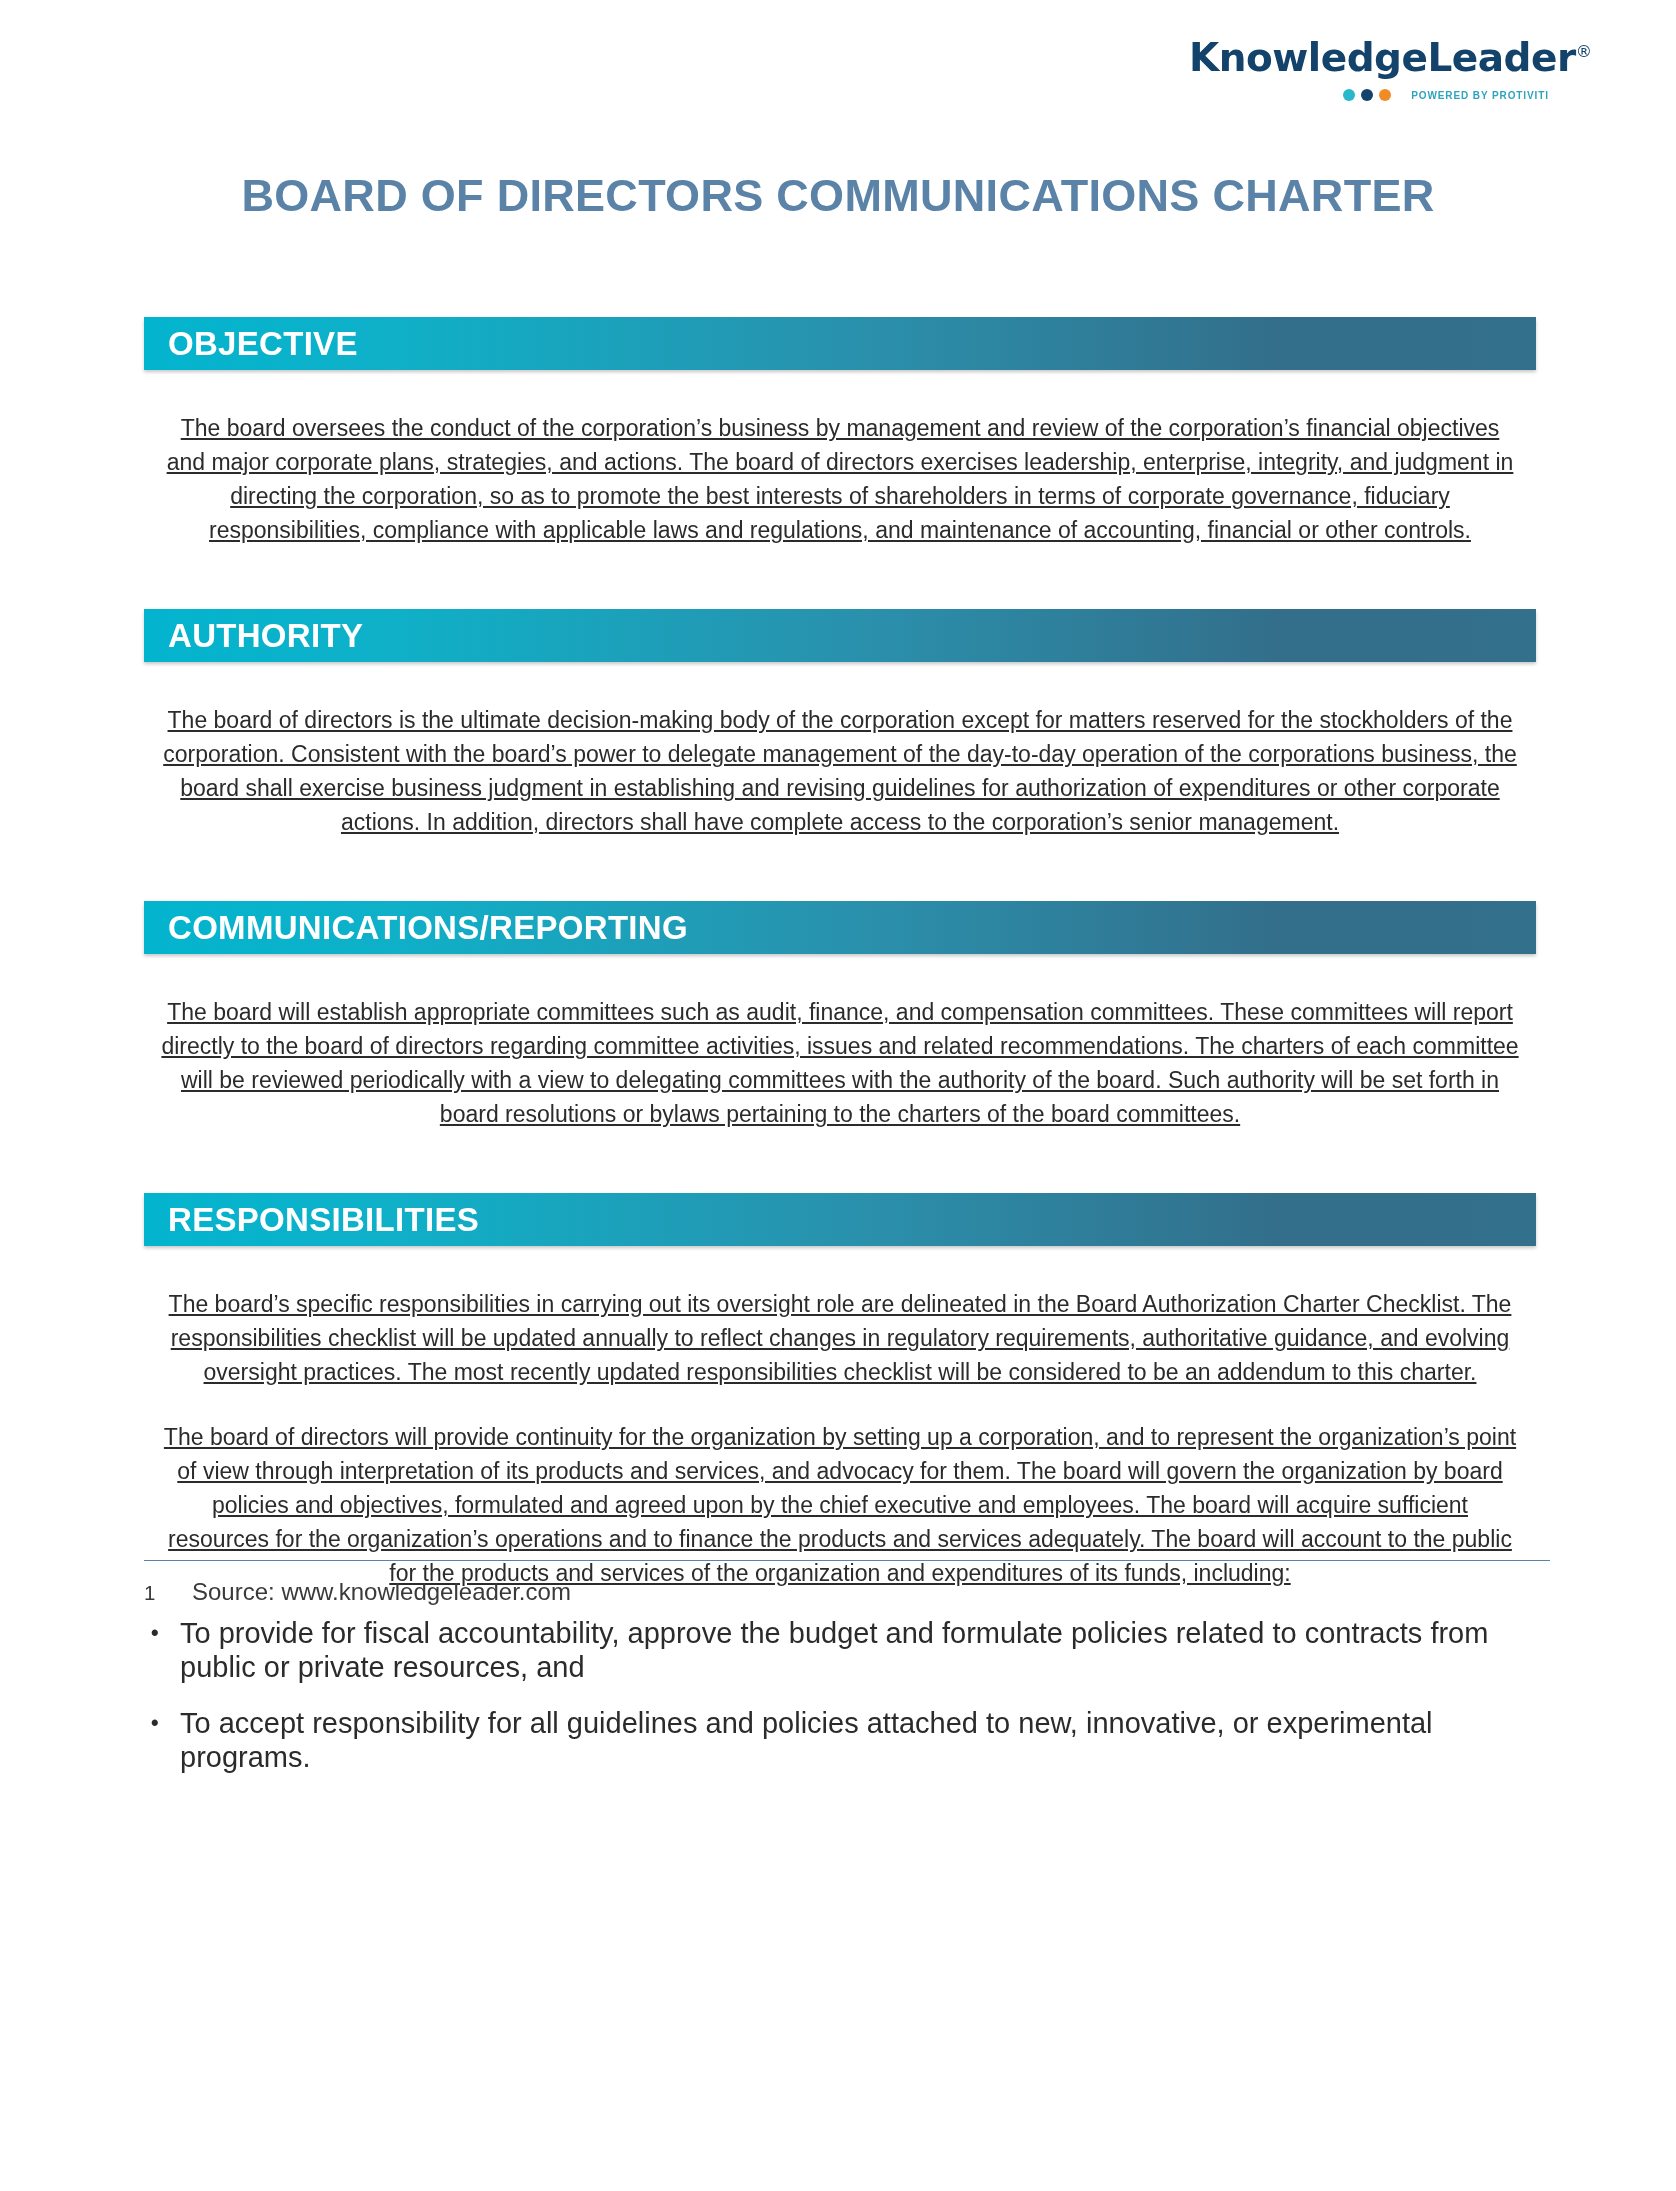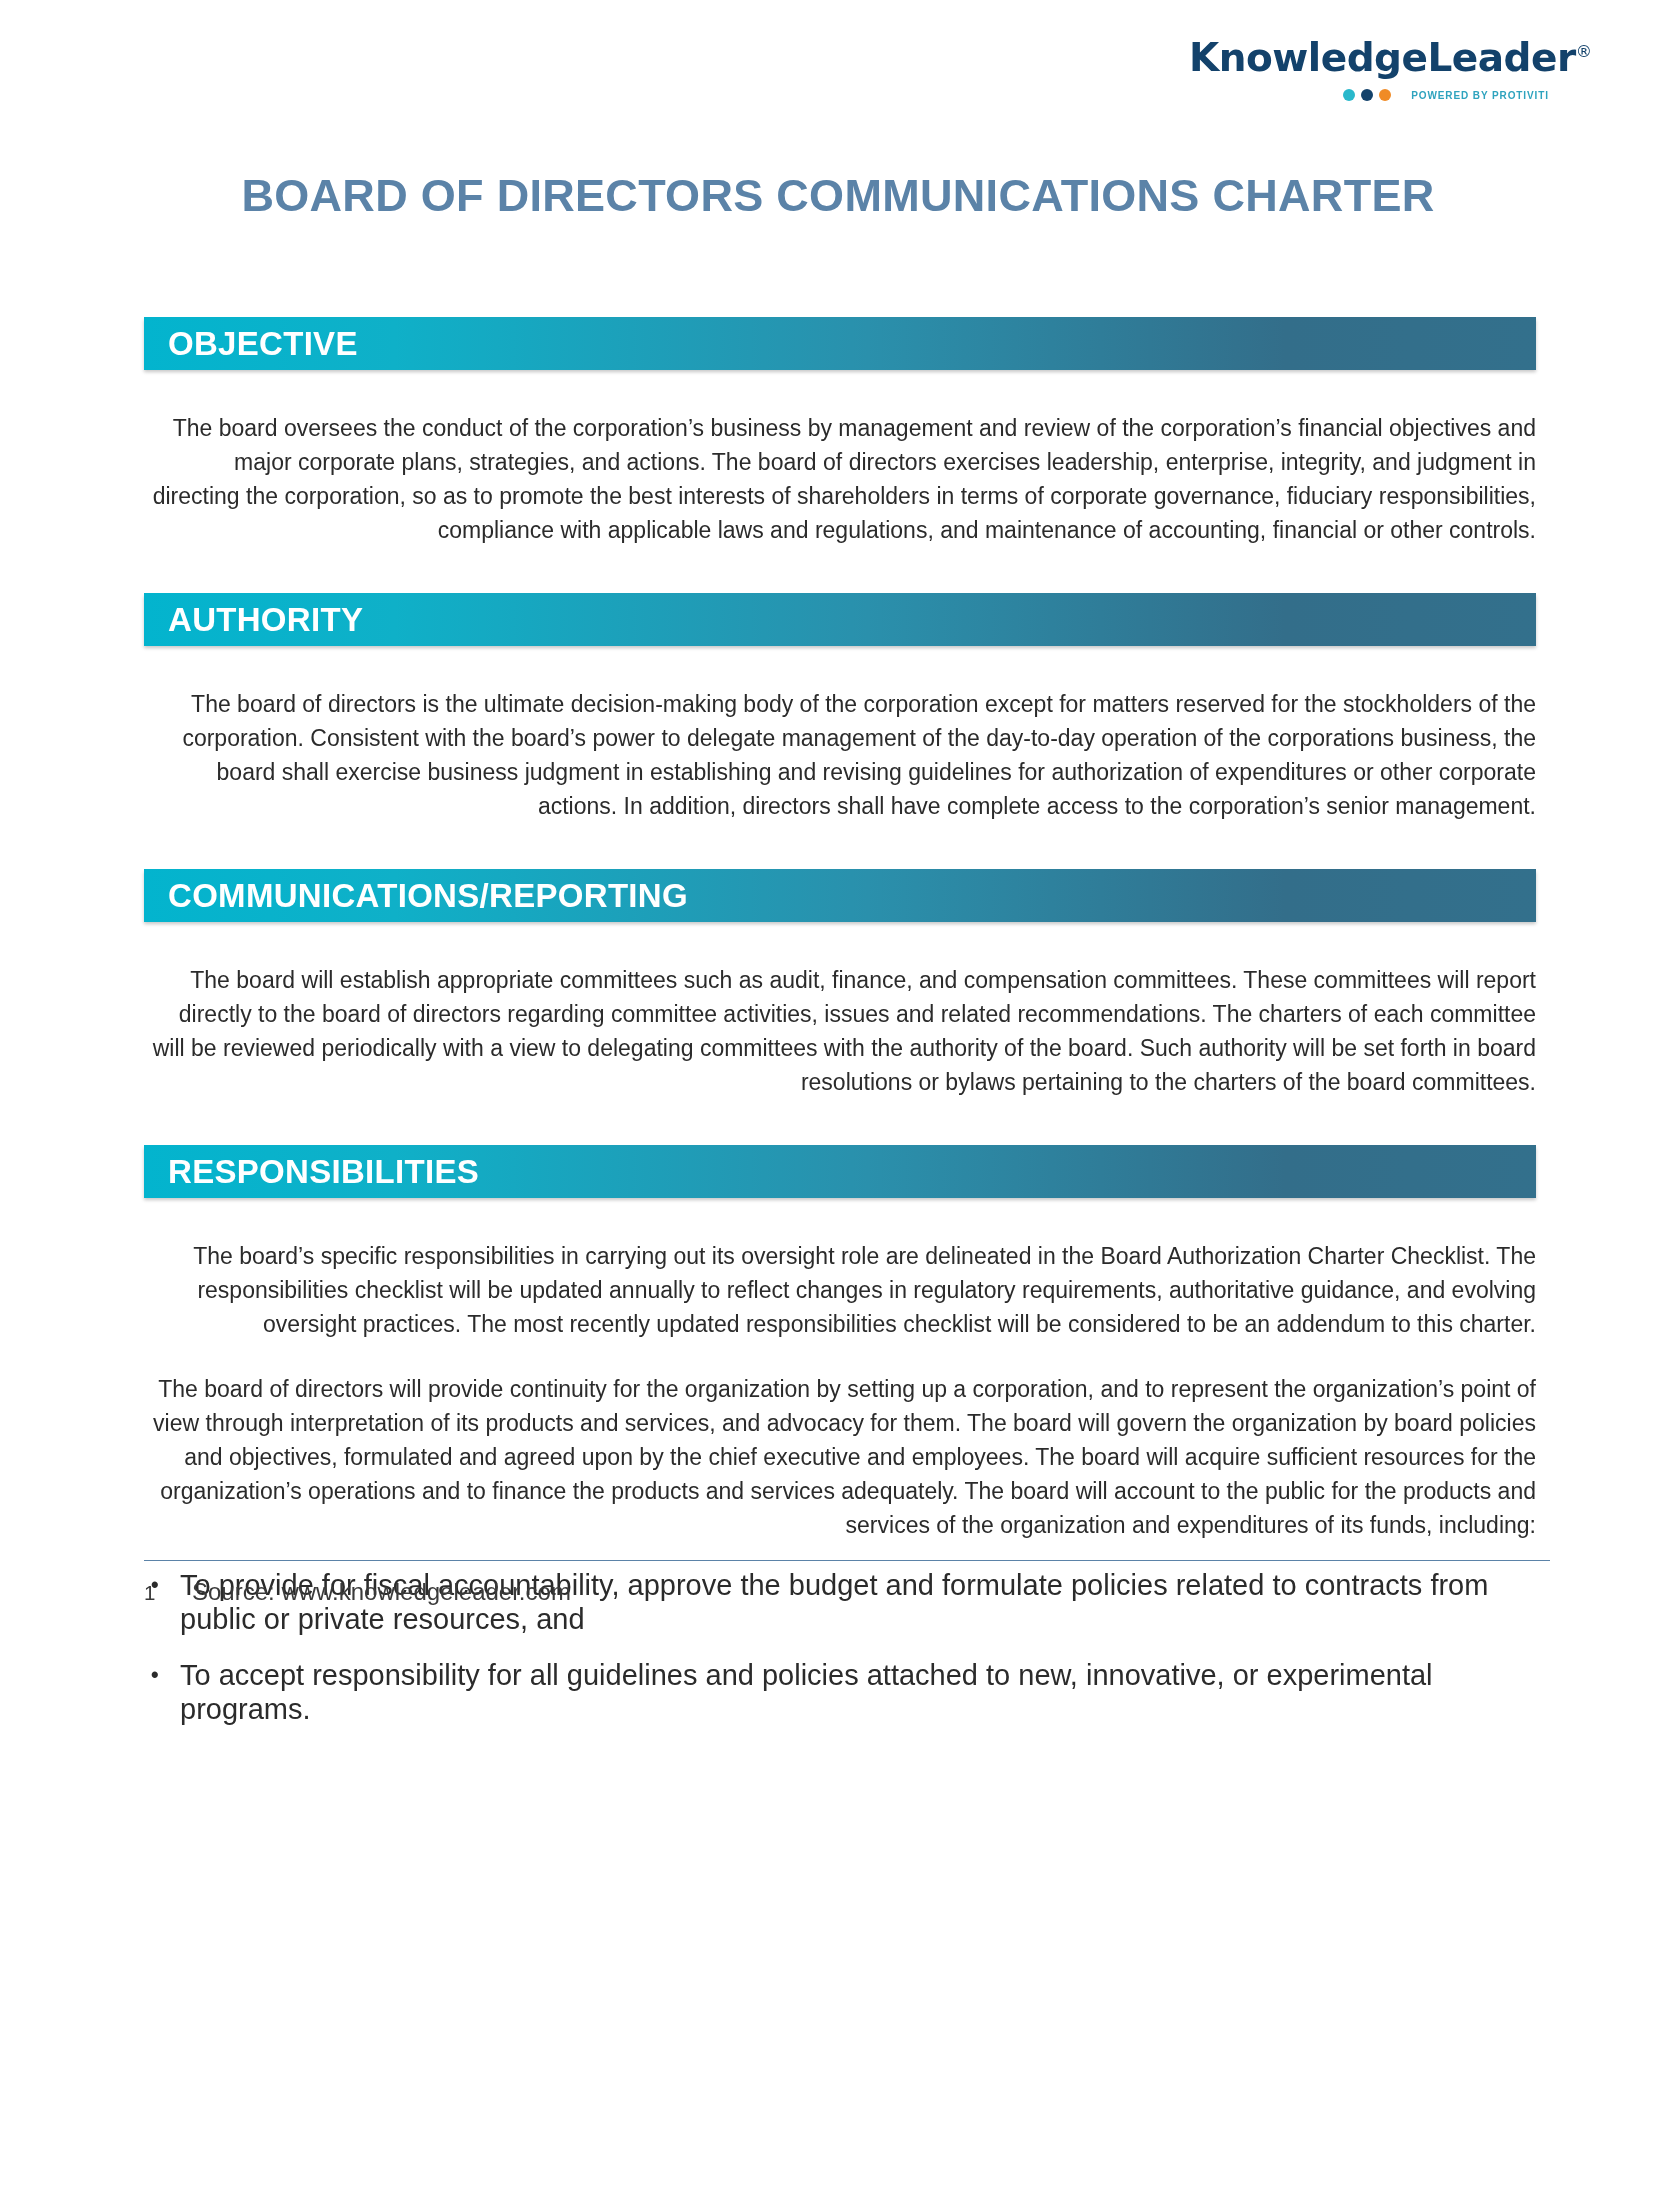--- a/index.html
+++ b/index.html
@@ -109,22 +109,23 @@
     letter-spacing: 0.3px;
     white-space: nowrap;
   }
 
   
   .body-text {
     font-family: "Liberation Sans", sans-serif;
     font-size: 23px;
     line-height: 34px;
     color: #2B2B2B;
-    text-align: right;
-    margin: 0;
+    text-align: center;
+    margin: 16px;
+    text-decoration: underline;
   }
   .para-first { margin-top: 41px; }
   .para-next { margin-top: 31px; }
   .gap-after-para { height: 46px; }
 
   
   .bullet-list {
     margin: 26px 0 0 0;
     padding: 0;
     list-style: none;

